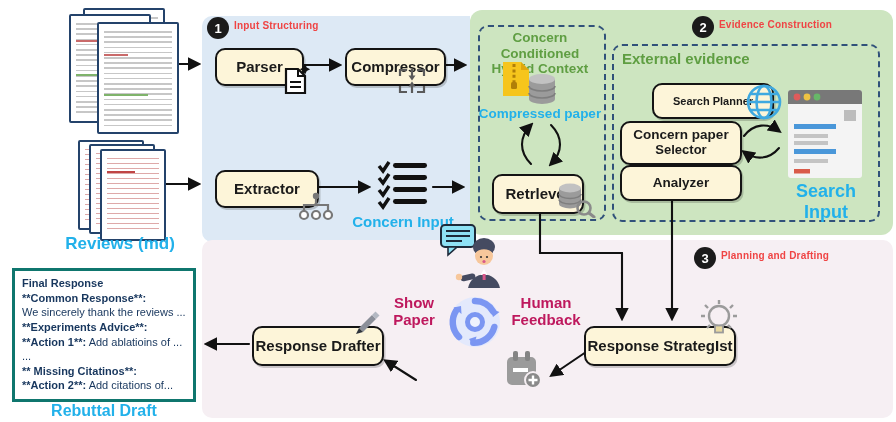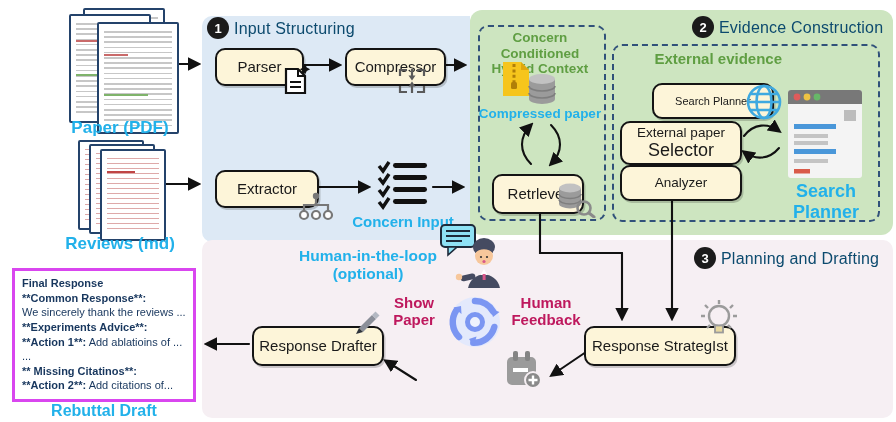--- a/index.html
+++ b/index.html
@@ -4,40 +4,40 @@
 <style>
   html,body{margin:0;padding:0;background:#fff;}
   .canvas{position:relative;width:896px;height:422px;background:#fff;overflow:hidden;
           font-family:"Liberation Sans","DejaVu Sans",sans-serif;}
   .bg{position:absolute;}
   .bg-blue{left:202px;top:16px;width:268px;height:226px;background:#dde9f5;border-radius:10px 0 0 10px;}
   .bg-green{left:470px;top:10px;width:423px;height:225px;background:#cde5c0;border-radius:12px;}
   .bg-lav{left:202px;top:240px;width:691px;height:178px;background:#f6eff3;border-radius:10px;}
   .badge{position:absolute;width:22px;height:22px;background:#1b1b1b;color:#fff;border-radius:50%;
          display:flex;align-items:center;justify-content:center;font-size:13px;font-weight:700;z-index:6;}
-  .sec-title{position:absolute;font-size:16px;font-weight:400;color:#0c4a6e;letter-spacing:.2px;z-index:6;}
+  .sec-title{position:absolute;font-size:10px;font-weight:700;color:#ef4444;letter-spacing:.2px;z-index:6;}
   .agent-box{position:absolute;background:#fdf5d9;border:2.4px solid #141414;border-radius:10px;
              display:flex;flex-direction:column;align-items:center;justify-content:center;
-             font-size:15px;font-weight:400;color:#1a1a1a;text-align:center;line-height:1.1;
+             font-size:15px;font-weight:700;color:#1a1a1a;text-align:center;line-height:1.1;
              box-shadow:1.5px 2px 0 rgba(0,0,0,.18);z-index:5;}
-  .agent-box .sub{font-size:18px;}
+  .agent-box .sub{font-size:13px;}
   .cyan{color:#22b1ea;}
   .lbl{position:absolute;font-weight:800;text-align:center;line-height:1.15;z-index:6;}
   .green-lbl{color:#5f9e42;}
   .pink-lbl{color:#be185d;}
   .dashed-panel{position:absolute;border:2px dashed #31517a;border-radius:10px;z-index:2;}
   .icon{position:absolute;z-index:6;}
   
   .page{position:absolute;background:#fff;border:2.5px solid #24436b;border-radius:2px;}
   .page .tl{position:absolute;left:5px;right:5px;top:7px;bottom:6px;
             background:repeating-linear-gradient(#bdbdbd 0 1.6px,transparent 1.6px 5.2px);opacity:.85;}
   .page .mark{position:absolute;left:5px;height:2px;}
   
   .reb-box{position:absolute;left:12px;top:268px;width:184px;height:134px;background:#fff;
-           border:3px solid #d946ef;box-sizing:border-box;padding:5px 7px;z-index:5;}
+           border:3px solid #0f766e;box-sizing:border-box;padding:5px 7px;z-index:5;}
   .reb-line{font-size:11px;line-height:1.33;color:#17365d;}
   .reb-line .rb{font-weight:700;}
   .overlay{position:absolute;left:0;top:0;z-index:4;pointer-events:none;}
 </style>
 </head>
 <body>
 
 <div class="canvas">
 
   <div class="bg bg-blue"></div>
@@ -52,21 +52,20 @@
         <div class="tl"></div>
       <div class="mark" style="top:24px;width:30px;background:#c96a6a;"></div>
       <div class="mark" style="top:58px;width:40px;background:#7fb36b;"></div>
     </div>
     <div class="page" style="left:42px;top:14px;width:78px;height:108px;">
         <div class="tl"></div>
       <div class="mark" style="top:70px;width:44px;background:#7fb36b;"></div>
       <div class="mark" style="top:30px;width:24px;background:#c96a6a;"></div>
     </div>
   </div>
-  <div class="lbl cyan" style="left:40px;top:118px;width:160px;font-size:17px;">Paper (PDF)</div>
 
   <div style="position:absolute;left:78px;top:140px;width:110px;height:92px;z-index:5;">
     <div class="page" style="left:0;top:0;width:62px;height:86px;">
         <div class="tl" style="background:repeating-linear-gradient(#d89a9a 0 1.4px,transparent 1.4px 5px);"></div>
       </div>
     <div class="page" style="left:11px;top:4px;width:62px;height:86px;">
         <div class="tl" style="background:repeating-linear-gradient(#d89a9a 0 1.4px,transparent 1.4px 5px);"></div>
       </div>
     <div class="page" style="left:22px;top:9px;width:62px;height:88px;">
         <div class="tl" style="background:repeating-linear-gradient(#d89a9a 0 1.4px,transparent 1.4px 5px);"></div>
@@ -162,21 +161,21 @@
     </div>
   <svg class="icon" style="left:556px;top:182px;" width="40" height="36" viewBox="0 0 40 36">
     <path d="M3 6 v16 a11 4.4 0 0 0 22 0 v-16" fill="#9b9b9b"></path>
     <ellipse cx="14" cy="6" rx="11" ry="4.4" fill="#c2c2c2"></ellipse>
     <path d="M3 12 a11 4.4 0 0 0 22 0 M3 17.5 a11 4.4 0 0 0 22 0" fill="none" stroke="#7e7e7e" stroke-width="1.5"></path>
     <circle cx="28" cy="26" r="6.5" fill="none" stroke="#8a8a8a" stroke-width="2.6"></circle>
     <path d="M33 31 l5 4" stroke="#8a8a8a" stroke-width="3" stroke-linecap="round"></path>
   </svg>
 
   <div class="dashed-panel" style="left:612px;top:44px;width:264px;height:174px;"></div>
-  <div class="lbl green-lbl" style="left:622px;top:50px;width:160px;font-size:15px;text-align:right;">External evidence</div>
+  <div class="lbl green-lbl" style="left:622px;top:50px;width:160px;font-size:15px;text-align:left;">External evidence</div>
   <div class="agent-box" style="left:620px;top:83px;width:118px;height:32px;font-size:11px;margin-left:32px;">
     <span>Search Planner</span>
     </div>
   <svg class="icon" style="left:744px;top:82px;" width="40" height="40" viewBox="0 0 40 40">
     <g stroke="#3fa9e0" stroke-width="2.6" fill="none">
       <circle cx="20" cy="20" r="16"></circle>
       <ellipse cx="20" cy="20" rx="7.5" ry="16"></ellipse>
       <path d="M4 20 H36 M6.5 12 H33.5 M6.5 28 H33.5"></path>
     </g>
   </svg>
@@ -188,35 +187,31 @@
       <circle cx="29" cy="7" r="3.4" fill="#67b768"></circle>
     <rect x="56" y="20" width="12" height="11" fill="#bdbdbd"></rect>
     <rect x="6" y="34" width="42" height="5" fill="#4a97d9"></rect>
     <rect x="6" y="44" width="34" height="4" fill="#c4c4c4"></rect>
     <rect x="6" y="51" width="34" height="4" fill="#c4c4c4"></rect>
     <rect x="6" y="59" width="42" height="5" fill="#4a97d9"></rect>
     <rect x="6" y="69" width="34" height="4" fill="#c4c4c4"></rect>
     <rect x="6" y="79" width="16" height="4.5" fill="#d95b4a"></rect>
   </svg>
   <div class="agent-box" style="left:620px;top:121px;width:118px;height:40px;font-size:13.5px;">
-    <span>External paper</span>
+    <span>Concern paper</span>
     <span class="sub">Selector</span>
   </div>
   <div class="agent-box" style="left:620px;top:165px;width:118px;height:32px;font-size:13.5px;">
     <span>Analyzer</span>
     </div>
   <div class="lbl cyan" style="left:784px;top:181px;width:84px;font-size:18px;">
     <span style="display:block">Search</span>
-    <span style="display:block">Planner</span>
-  </div>
-
-  <div class="lbl cyan" style="left:292px;top:247px;width:152px;font-size:15.5px;">
-    <span style="display:block">Human-in-the-loop</span>
-    <span style="display:block">(optional)</span>
-  </div>
+    <span style="display:block">Input</span>
+  </div>
+
   <svg class="icon" style="left:440px;top:224px;" width="62" height="64" viewBox="0 0 62 64">
     <rect x="1" y="1" width="34" height="22" rx="4" fill="#8ee1f5" stroke="#1d2a3a" stroke-width="2"></rect>
     <path d="M8 23 h9 l-9 8 z" fill="#8ee1f5" stroke="#1d2a3a" stroke-width="1.6"></path>
     <path d="M6 7 h24 M6 12 h24 M6 17 h16" stroke="#1d2a3a" stroke-width="2.2"></path>
     <ellipse cx="44" cy="23" rx="11" ry="9" fill="#454b61"></ellipse>
     <circle cx="44" cy="32" r="9" fill="#f7c79b"></circle>
     <path d="M35 29 a11 9 0 0 1 18 0 v-7 h-18 z" fill="#454b61"></path>
     <circle cx="41" cy="33" r="1.1" fill="#333"></circle>
       <circle cx="47" cy="33" r="1.1" fill="#333"></circle>
     <circle cx="44" cy="37.5" r="1.6" fill="#d9588a"></circle>

